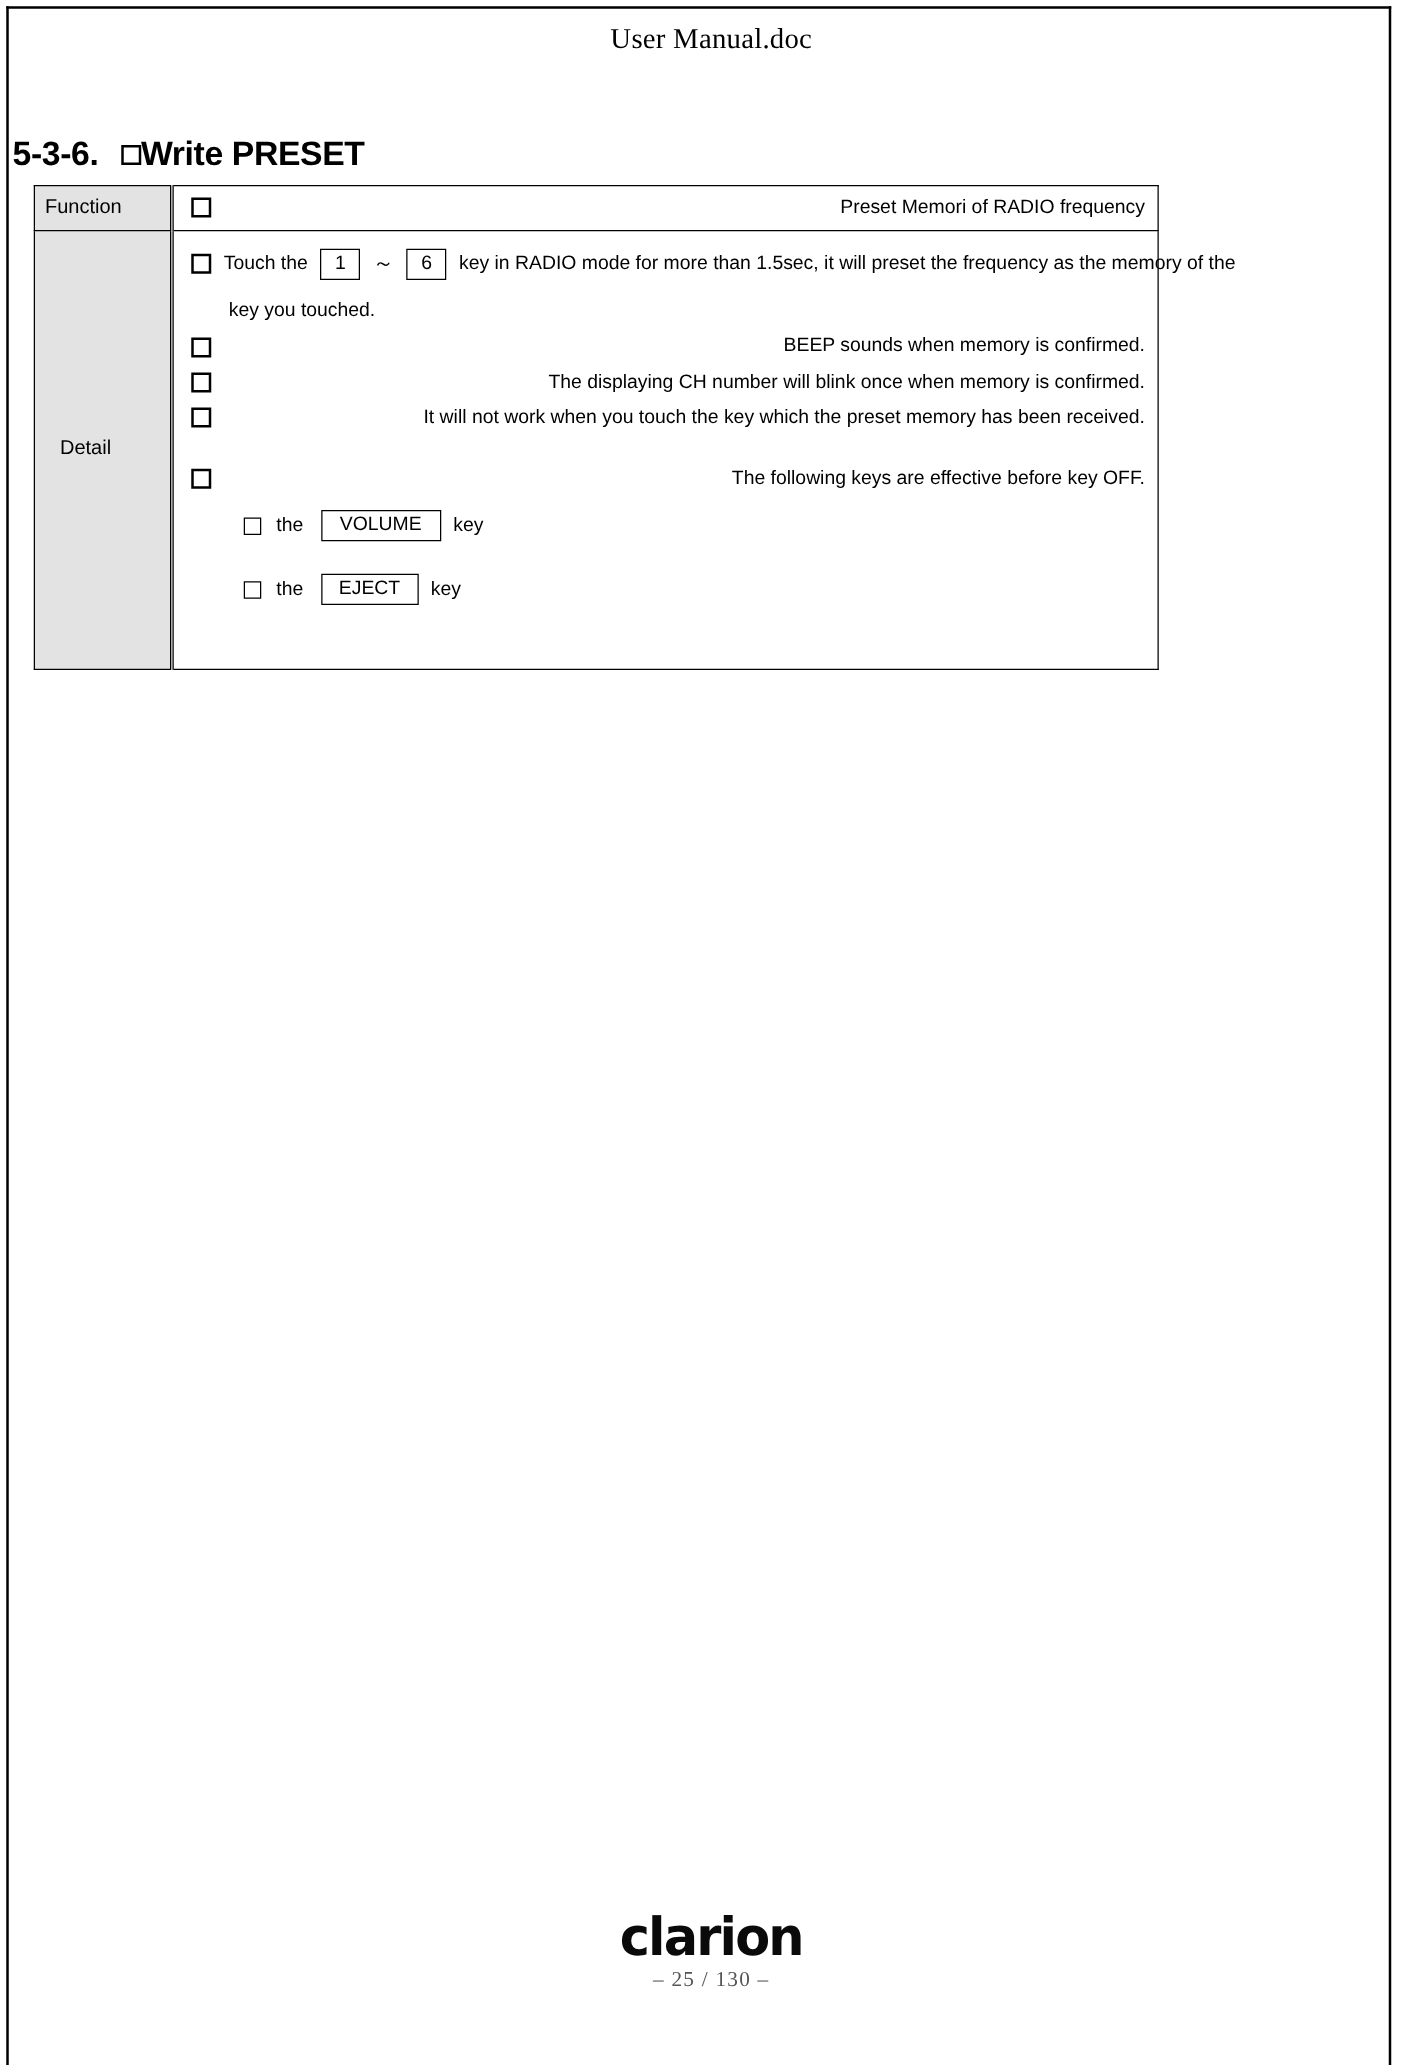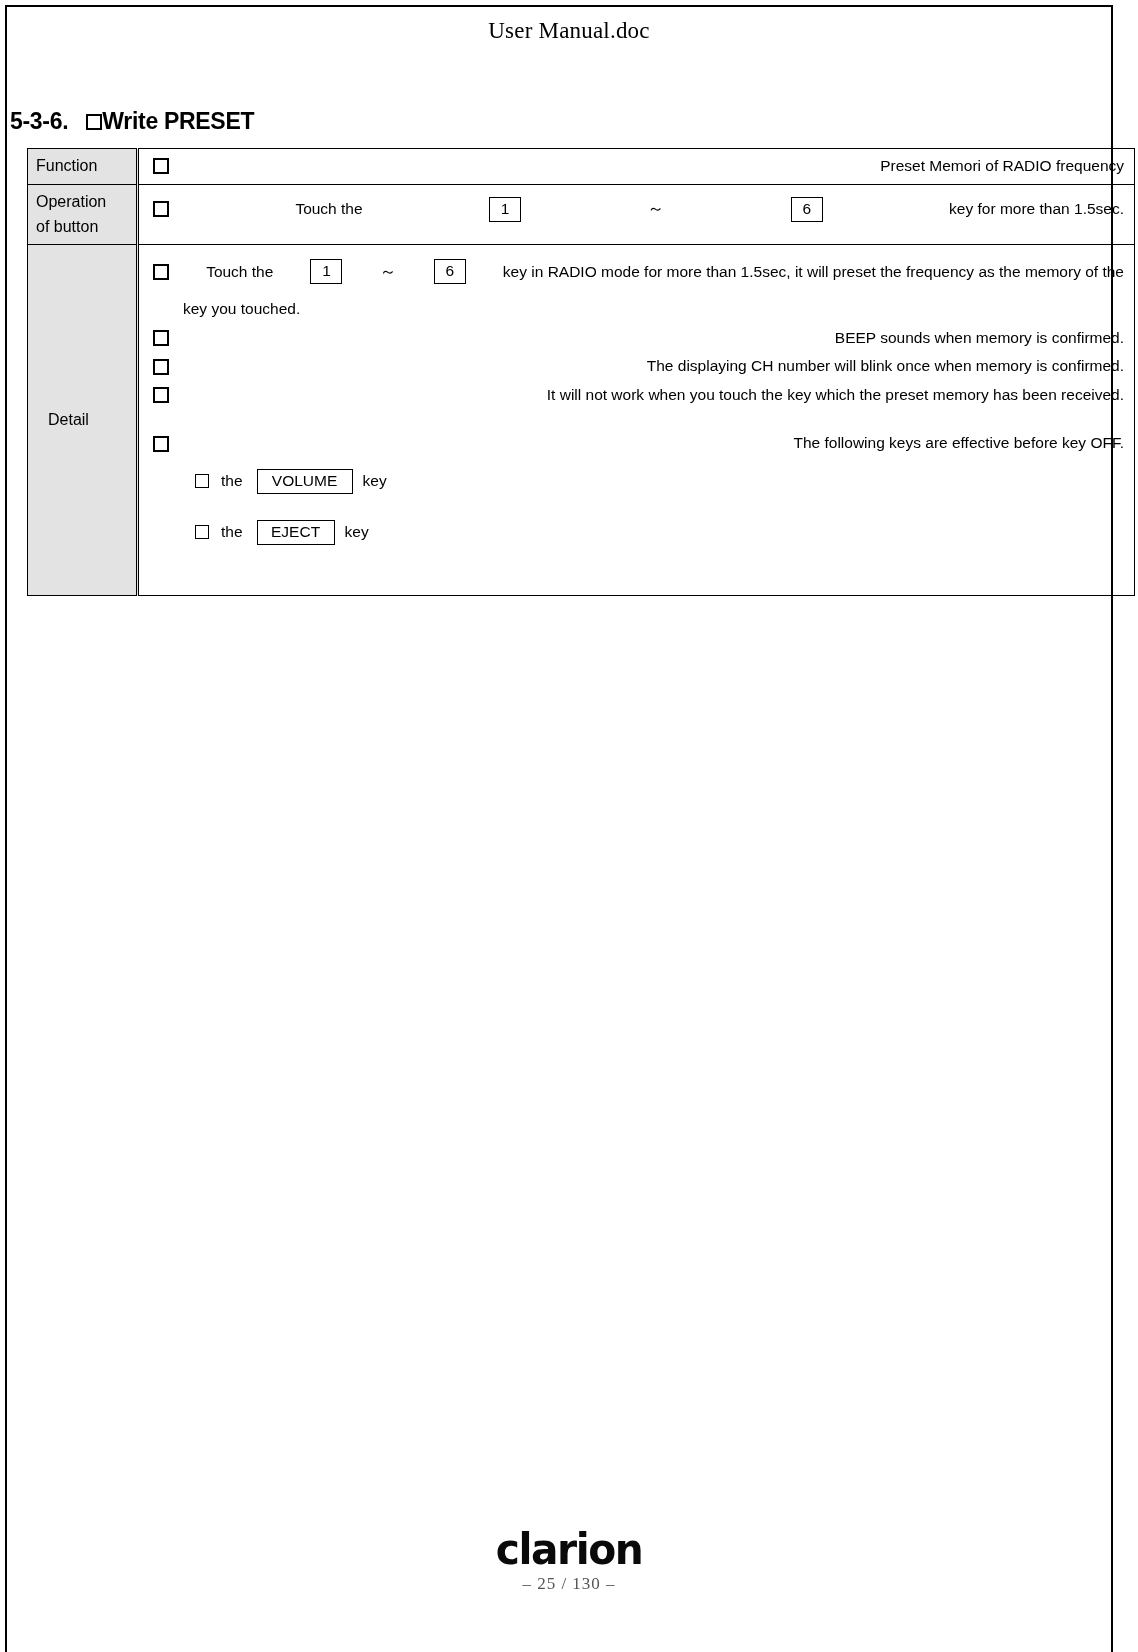--- a/index.html
+++ b/index.html
@@ -38,21 +38,21 @@
     font-weight: normal;
     font-size: 23px;
     letter-spacing: 0.2px;
   }
 
   
   #section-heading {
     position: absolute;
     left: 10px;
     top: 108px;
-    font-size: 23px;
+    font-size: 27px;
     font-weight: bold;
     letter-spacing: -0.3px;
     white-space: nowrap;
     display: flex;
     align-items: center;
   }
   #section-heading .sec-num { margin-right: 18px; }
   #section-heading .cb-inline { margin-right: 0px; }
 
   
@@ -70,21 +70,21 @@
     width: 14px;
     height: 14px;
     border-width: 1.5px;
   }
 
   
   #spec-table {
     position: absolute;
     left: 27px;
     top: 148px;
-    width: 1108px;
+    width: 900px;
     border-collapse: collapse;
     table-layout: fixed;
     font-size: 15.5px;
   }
   #spec-table td {
     border: 1px solid #000;
     vertical-align: top;
     padding: 0;
   }
   #spec-table td.label {
@@ -205,38 +205,20 @@
     <tr>
       <td class="label">Function</td>
       <td class="content">
         <div class="line">
           <span class="cb"></span>
           <span class="txt indent-a">Preset Memori of RADIO frequency</span>
         </div>
       </td>
     </tr>
 
-    <tr>
-      <td class="label">
-        <div>Operation</div>
-        <div>of button</div>
-      </td>
-      <td class="content">
-        <div class="gap-sm"></div>
-        <div class="line">
-          <span class="cb"></span>
-          <span class="txt">Touch the</span>
-          <span class="keybox" style="margin-left:10px;">1</span>
-          <span class="tilde">～</span>
-          <span class="keybox">6</span>
-          <span class="txt">key for more than 1.5sec.</span>
-        </div>
-        <div class="gap-sm"></div>
-      </td>
-    </tr>
 
     <tr>
       <td class="label mid" style="height:350px;">Detail</td>
       <td class="content">
         <div class="detail-body">
 
           <div class="line">
             <span class="cb"></span>
             <span class="txt">Touch the</span>
             <span class="keybox" style="margin-left:10px;">1</span>

